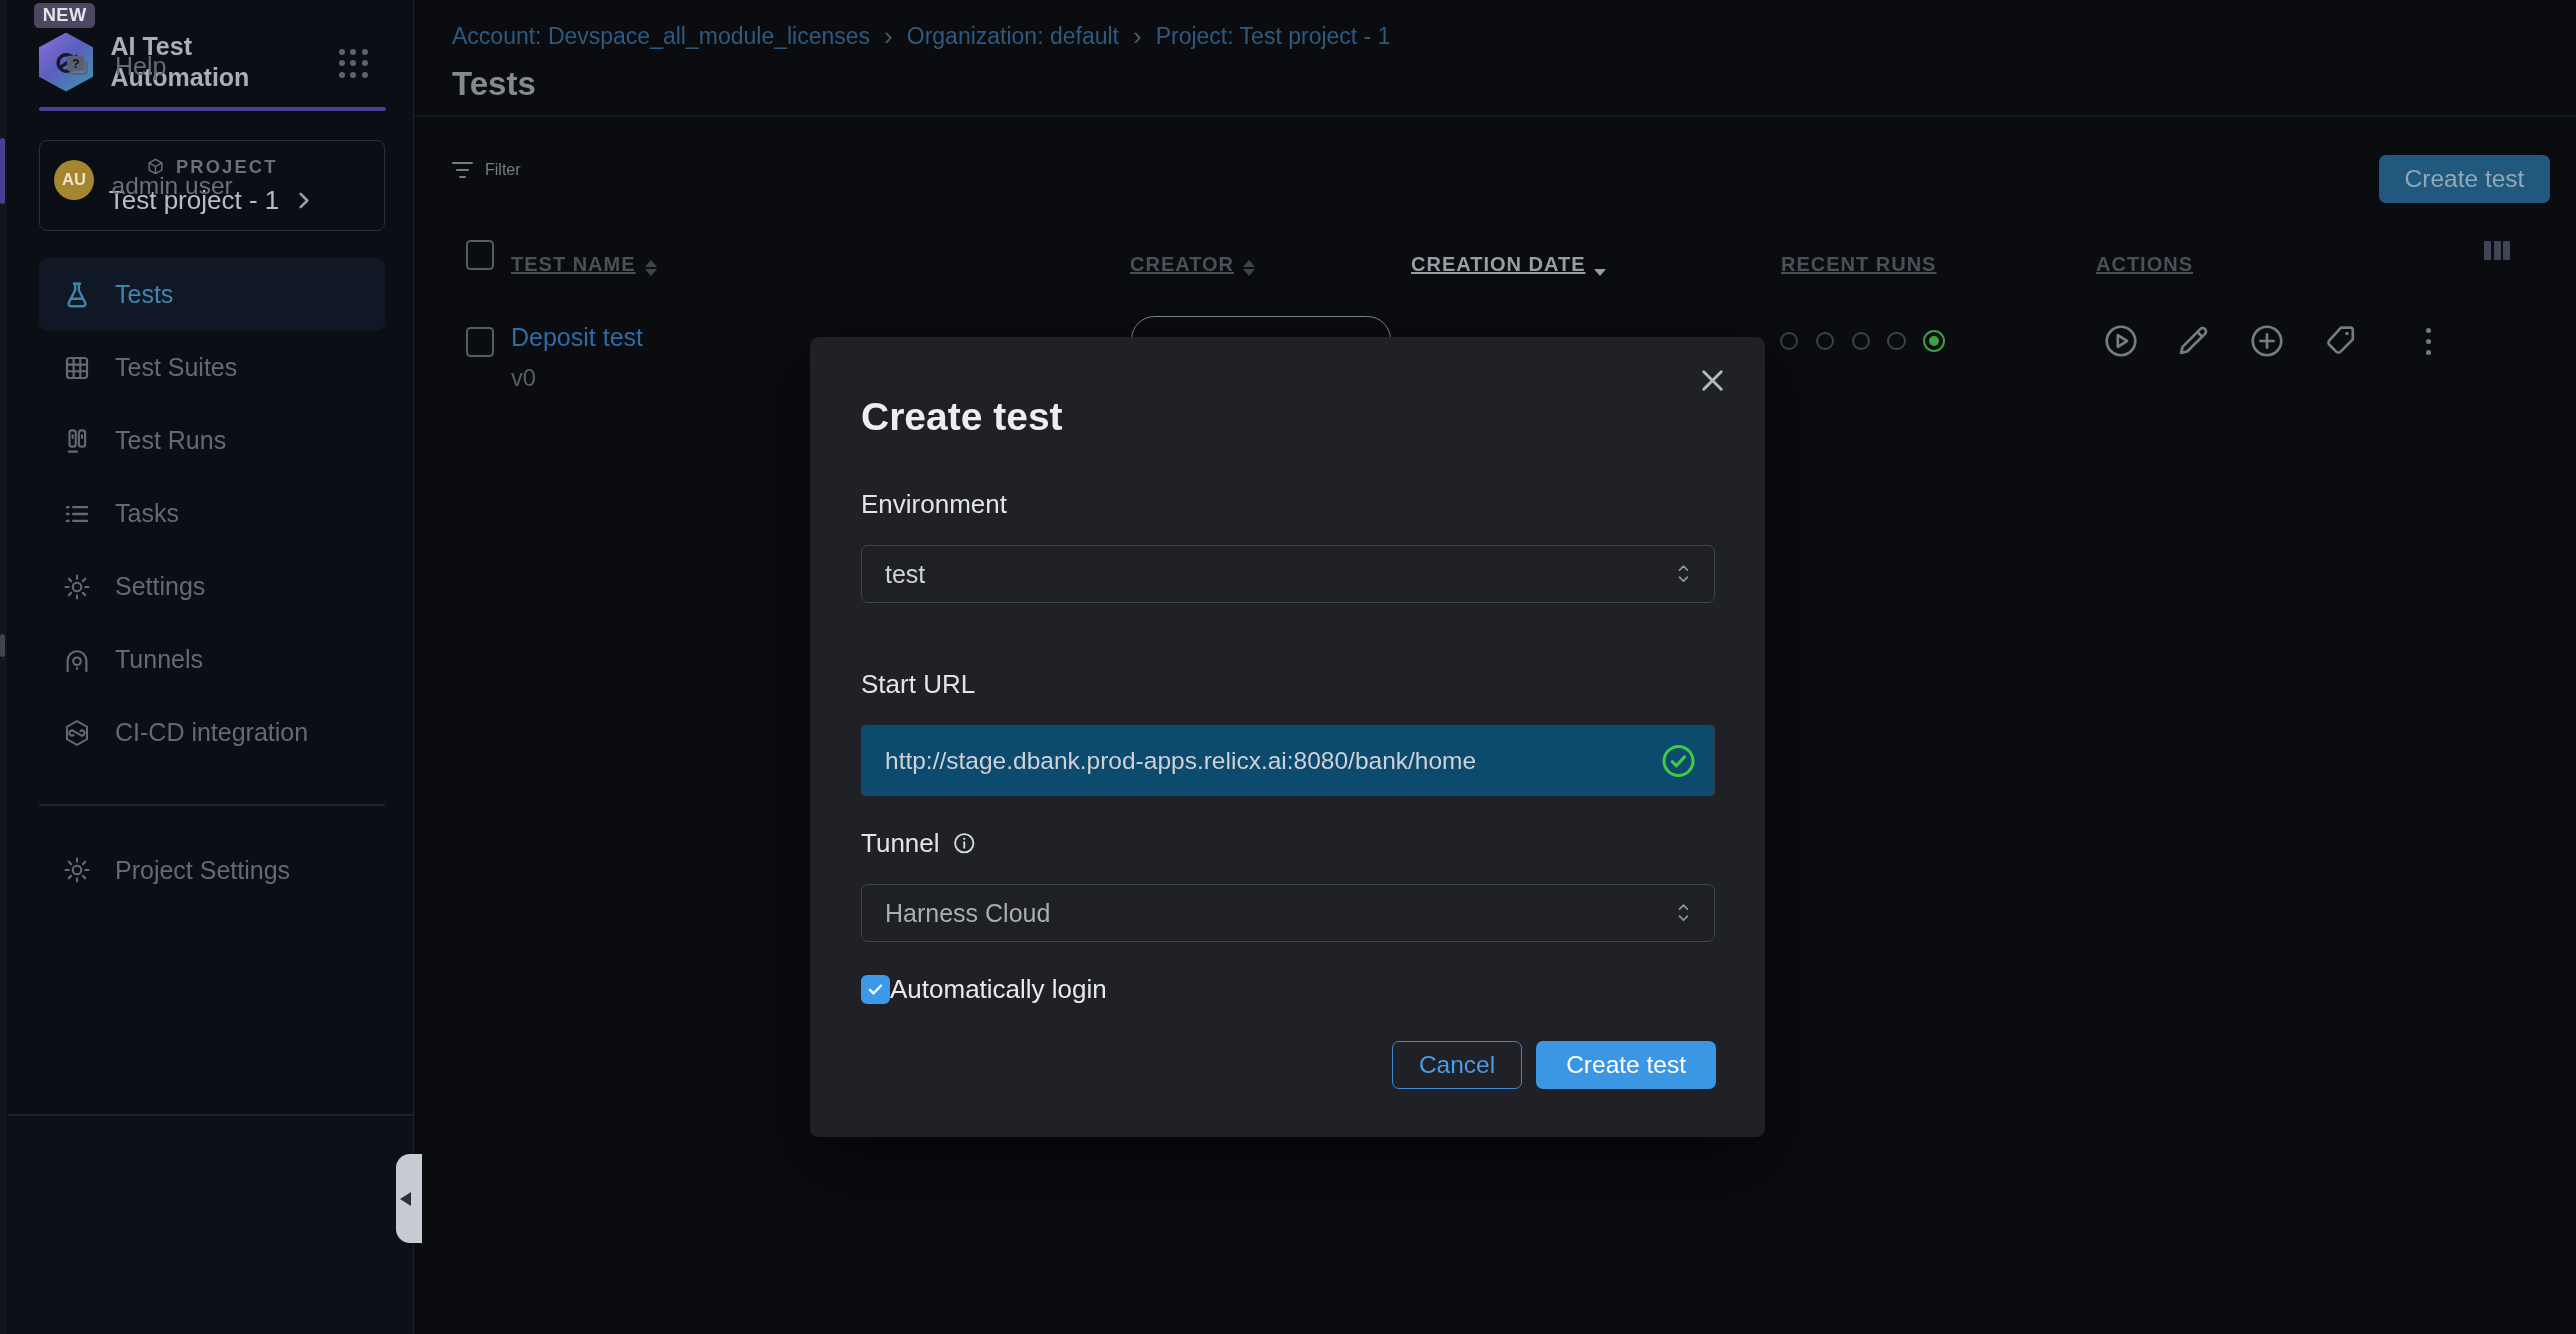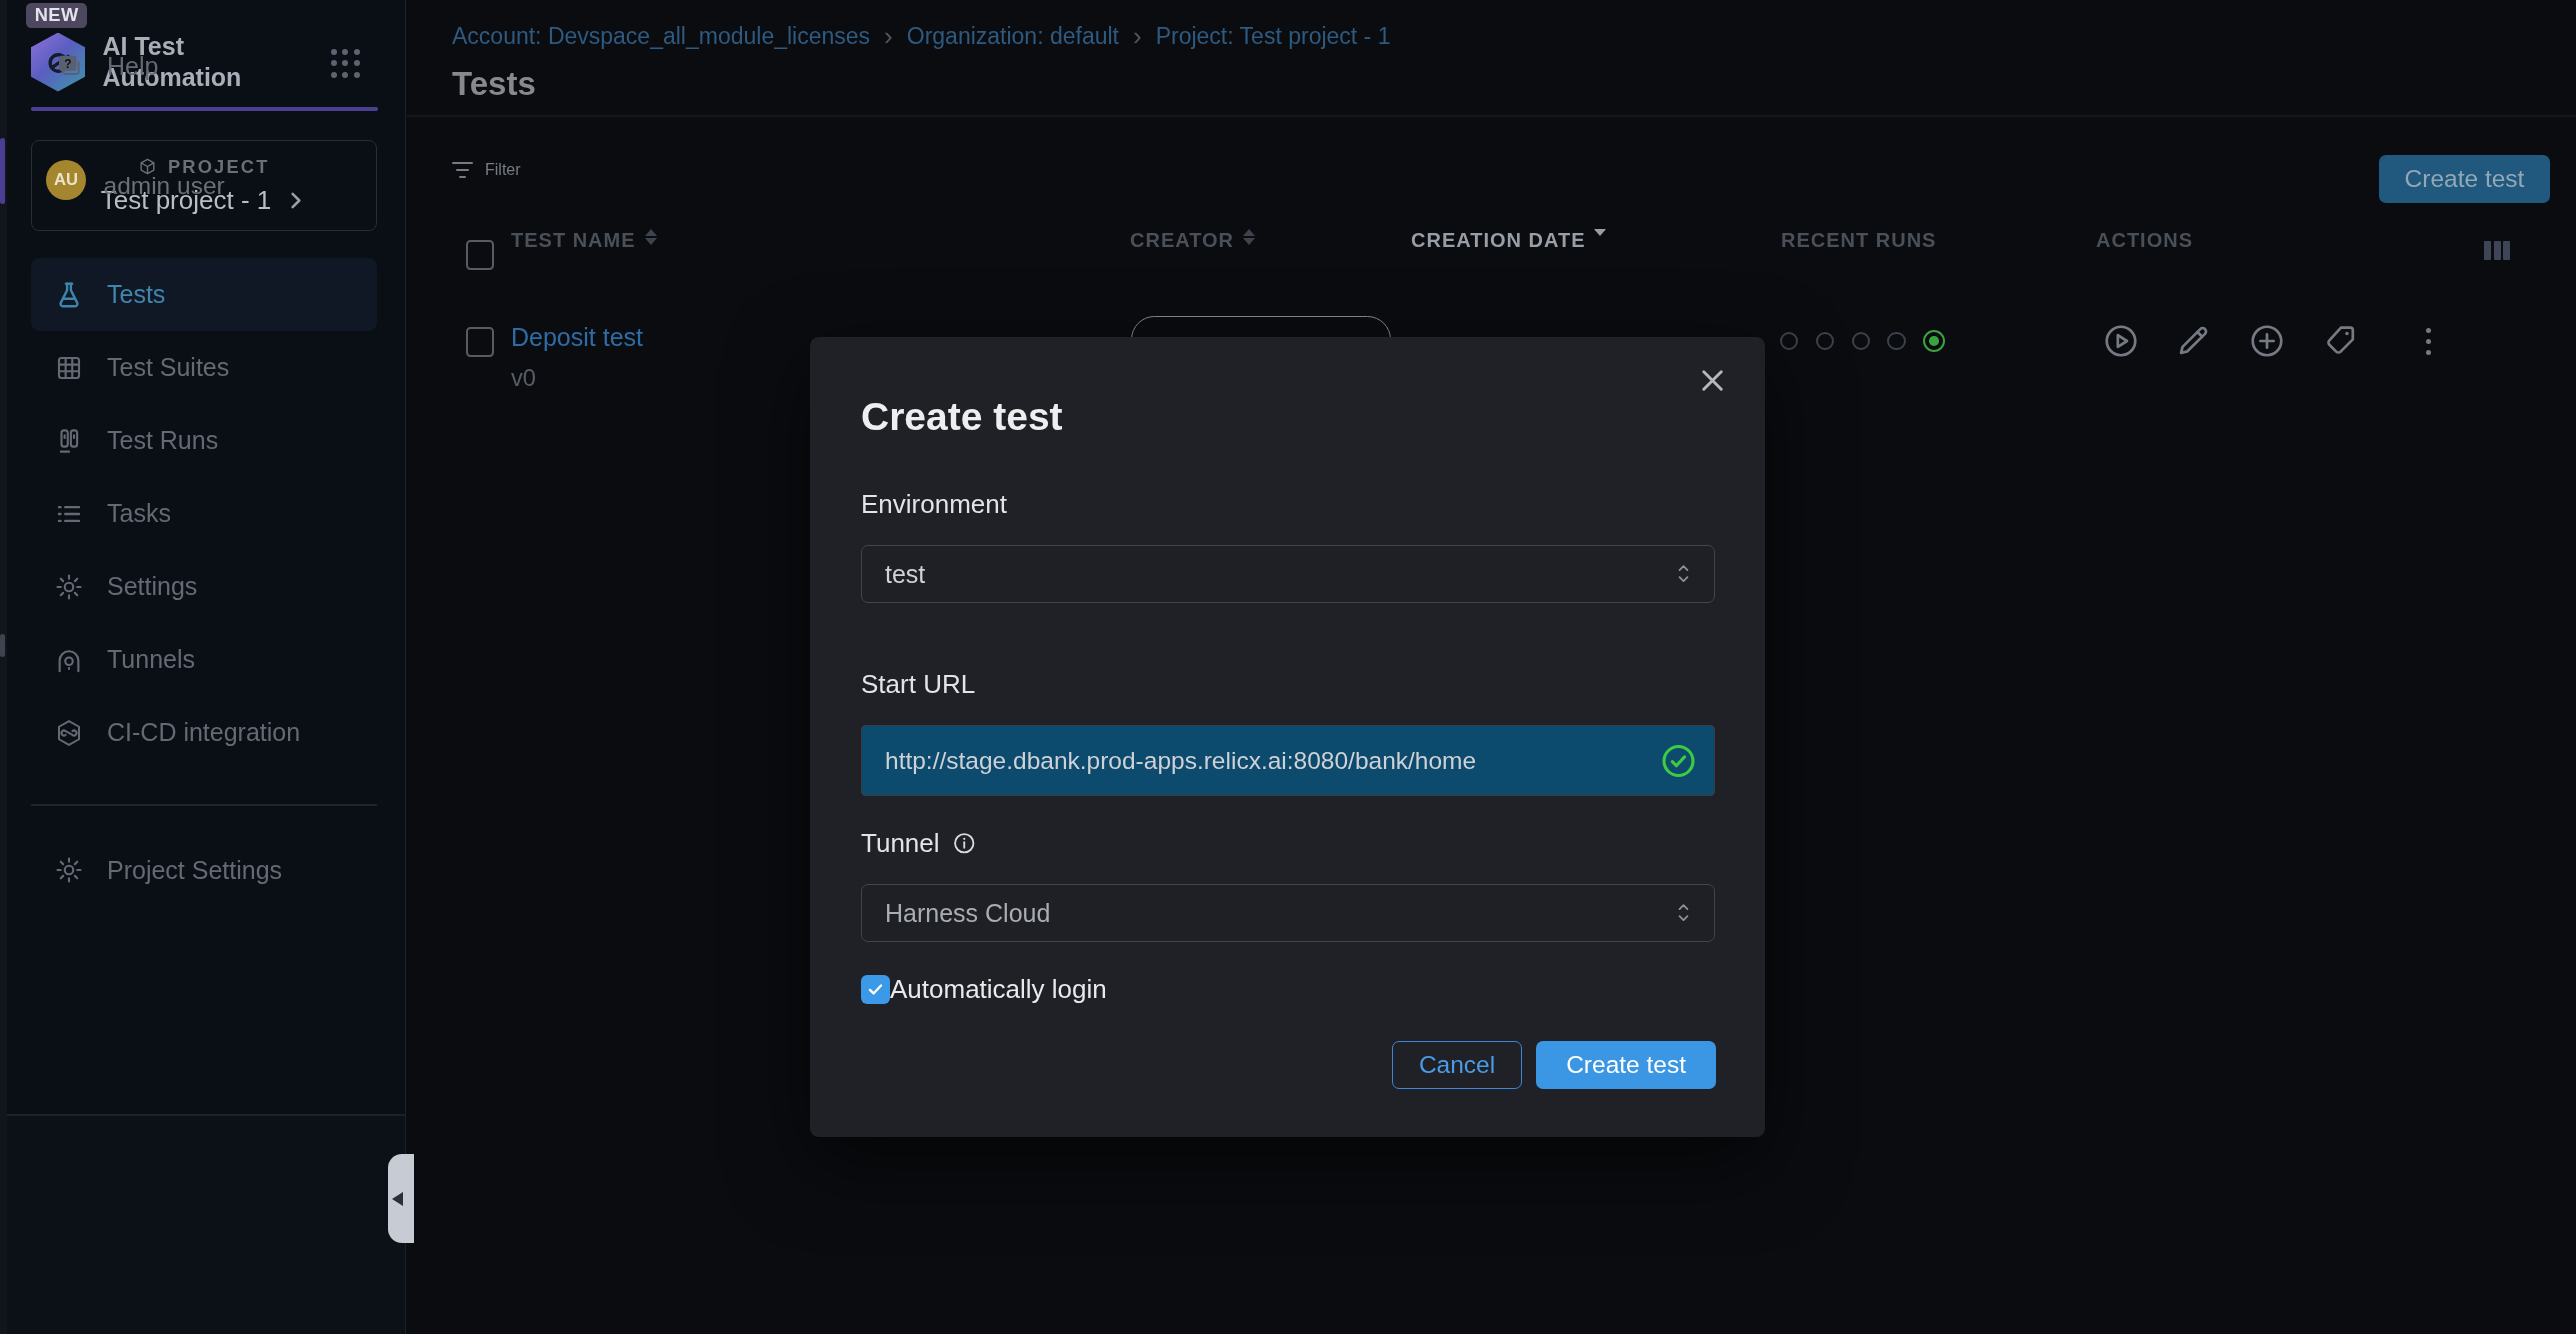--- a/index.html
+++ b/index.html
@@ -7,21 +7,21 @@
        font-family:"Liberation Sans","DejaVu Sans",sans-serif;-webkit-font-smoothing:antialiased;}
   svg{display:block;}
 
   
   .left-rail{position:absolute;left:0;top:0;width:7px;height:100%;background:#12151c;z-index:3;}
   .rail-thumb{position:absolute;left:0;width:5.2px;border-radius:2.6px;}
   .rail-thumb.purple{top:138px;height:66px;background:#4a3f92;}
   .rail-thumb.gray{top:634px;height:23px;background:#3e444e;}
 
   
-  .sidebar{position:absolute;left:0;top:0;width:405px;height:100%;background:#0a0e15;
+  .sidebar{position:absolute;left:8px;top:0;width:405px;height:100%;background:#0a0e15;
            border-right:1.7px solid #1d212a;z-index:2;}
   .new-badge{position:absolute;left:26px;top:2.6px;background:#4d4860;color:#e3e4ea;
              font-size:18.3px;font-weight:700;padding:1.7px 8.7px;border-radius:5.2px;letter-spacing:0.4px;}
   .logo-row{position:absolute;left:31px;top:31px;display:flex;align-items:center;}
   .logo-hex{width:54px;height:59px;background:linear-gradient(135deg,#8a6fd8 5%,#5a5ec0 45%,#3d98a8 100%);
             clip-path:polygon(50% 0,100% 25%,100% 75%,50% 100%,0 75%,0 25%);
             display:flex;align-items:center;justify-content:center;flex:0 0 auto;}
   .app-title{margin-left:17.5px;width:157px;font-size:25px;line-height:31px;font-weight:600;color:#a9afb9;}
   .grid9{position:absolute;left:331px;top:49px;width:29px;height:29px;
          display:grid;grid-template-columns:repeat(3,6.1px);grid-template-rows:repeat(3,6.1px);gap:5.2px;}
@@ -66,22 +66,22 @@
 
   .filter{position:absolute;left:45px;top:161px;display:flex;align-items:center;gap:12px;
           color:#767c85;font-size:16px;cursor:pointer;}
   .funnel{display:flex;flex-direction:column;gap:4.4px;align-items:center;}
   .funnel i{display:block;height:2.6px;background:#767c85;border-radius:1.7px;}
   .funnel i:nth-child(1){width:21px;}.funnel i:nth-child(2){width:13px;}.funnel i:nth-child(3){width:6.1px;}
   .create-btn-toolbar{position:absolute;right:26px;top:155px;width:171px;height:48px;background:#20587e;
           border:none;border-radius:7px;color:#93a8b7;font-size:24.5px;font-family:inherit;cursor:pointer;}
 
   .thead{position:absolute;left:0;top:229px;width:100%;height:47px;}
-  .th{position:absolute;top:0;height:47px;display:flex;align-items:flex-start;gap:9px;
-      font-size:20px;font-weight:700;letter-spacing:1px;color:#4a5058;cursor:pointer;}
+  .th{position:absolute;top:0;height:47px;display:flex;align-items:flex-end;gap:9px;
+      font-size:20px;font-weight:700;letter-spacing:1px;color:#4a5058;cursor:pointer;text-decoration:underline;}
   .th.active-sort{color:#989ea6;}
   .checkbox{width:23.6px;height:26px;border:2.2px solid #565b64;border-radius:4.4px;background:transparent;cursor:pointer;}
   .sort-stack{display:flex;flex-direction:column;gap:1.7px;}
   .tri{width:0;height:0;border-left:6.1px solid transparent;border-right:6.1px solid transparent;}
   .tri.up{border-bottom:7.9px solid #3e444d;}
   .tri.down{border-top:7.9px solid #3e444d;}
   .tri.down.lit{border-top-color:#989ea6;}
   .cols-icon{position:absolute;left:2077px;top:12.2px;display:flex;gap:2.6px;cursor:pointer;}
   .cols-icon i{width:7px;height:19px;background:#3e4556;border-radius:0.9px;}
 

